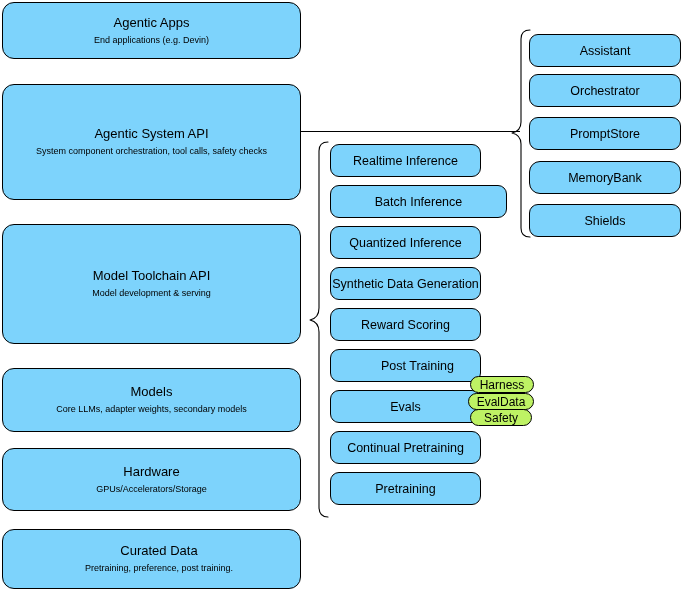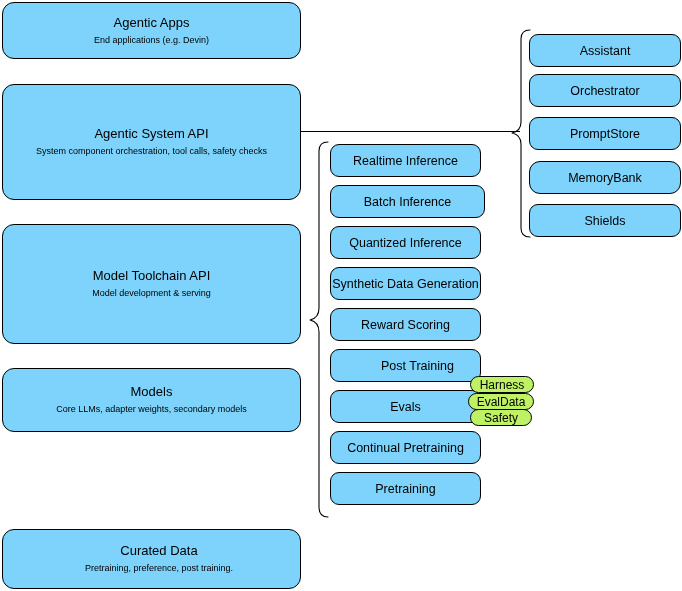--- a/index.html
+++ b/index.html
@@ -94,20 +94,24 @@
   <div class="node" style="left:2px; top:224px; width:299px; height:120px;">
     <div class="title">Model Toolchain API</div>
     <div class="subtitle">Model development &amp; serving</div>
   </div>
 
   <div class="node" style="left:2px; top:368px; width:299px; height:64px;">
     <div class="title">Models</div>
     <div class="subtitle">Core LLMs, adapter weights, secondary models</div>
   </div>
 
+  <div class="node" style="left:2px; top:448px; width:299px; height:63px;">
+    <div class="title">Hardware</div>
+    <div class="subtitle">GPUs/Accelerators/Storage</div>
+  </div>
 
   <div class="node" style="left:2px; top:529px; width:299px; height:60px;padding-left:15px;">
     <div class="title">Curated Data</div>
     <div class="subtitle">Pretraining, preference, post training.</div>
   </div>
 
   <svg class="connector" style="left:300px; top:120px;" width="225" height="25">
     <line x1="1" y1="11.5" x2="220" y2="11.5" stroke="#000000" stroke-width="1.1"></line>
   </svg>
 
@@ -115,21 +119,21 @@
     <path d="M 22 2 Q 13 2 13 11 L 13 168 Q 13 178 4 180 Q 13 182 13 192 L 13 367 Q 13 377 22 377" fill="none" stroke="#000000" stroke-width="1.1" stroke-linecap="round" stroke-linejoin="round"></path>
   </svg>
 
   <svg class="brace" style="left:508px; top:27px;" width="24" height="218">
     <path d="M 22 3 Q 13 3 13 12 L 13 95 Q 13 104 4 106 Q 13 108 13 117 L 13 201 Q 13 210 22 210" fill="none" stroke="#000000" stroke-width="1.1" stroke-linecap="round" stroke-linejoin="round"></path>
   </svg>
 
   <div class="node stack-node" style="left:330px; top:144px; width:151px; height:33px;">
     <div class="title">Realtime Inference</div>
   </div>
-  <div class="node stack-node" style="left:330px; top:185px; width:155px; height:33px;justify-content:center;">
+  <div class="node stack-node" style="left:330px; top:185px; width:177px; height:33px;justify-content:center;">
     <div class="title">Batch Inference</div>
   </div>
   <div class="node stack-node" style="left:330px; top:226px; width:151px; height:33px;">
     <div class="title">Quantized Inference</div>
   </div>
   <div class="node stack-node" style="left:330px; top:267px; width:151px; height:33px;">
     <div class="title">Synthetic Data Generation</div>
   </div>
   <div class="node stack-node" style="left:330px; top:308px; width:151px; height:33px;">
     <div class="title">Reward Scoring</div>

